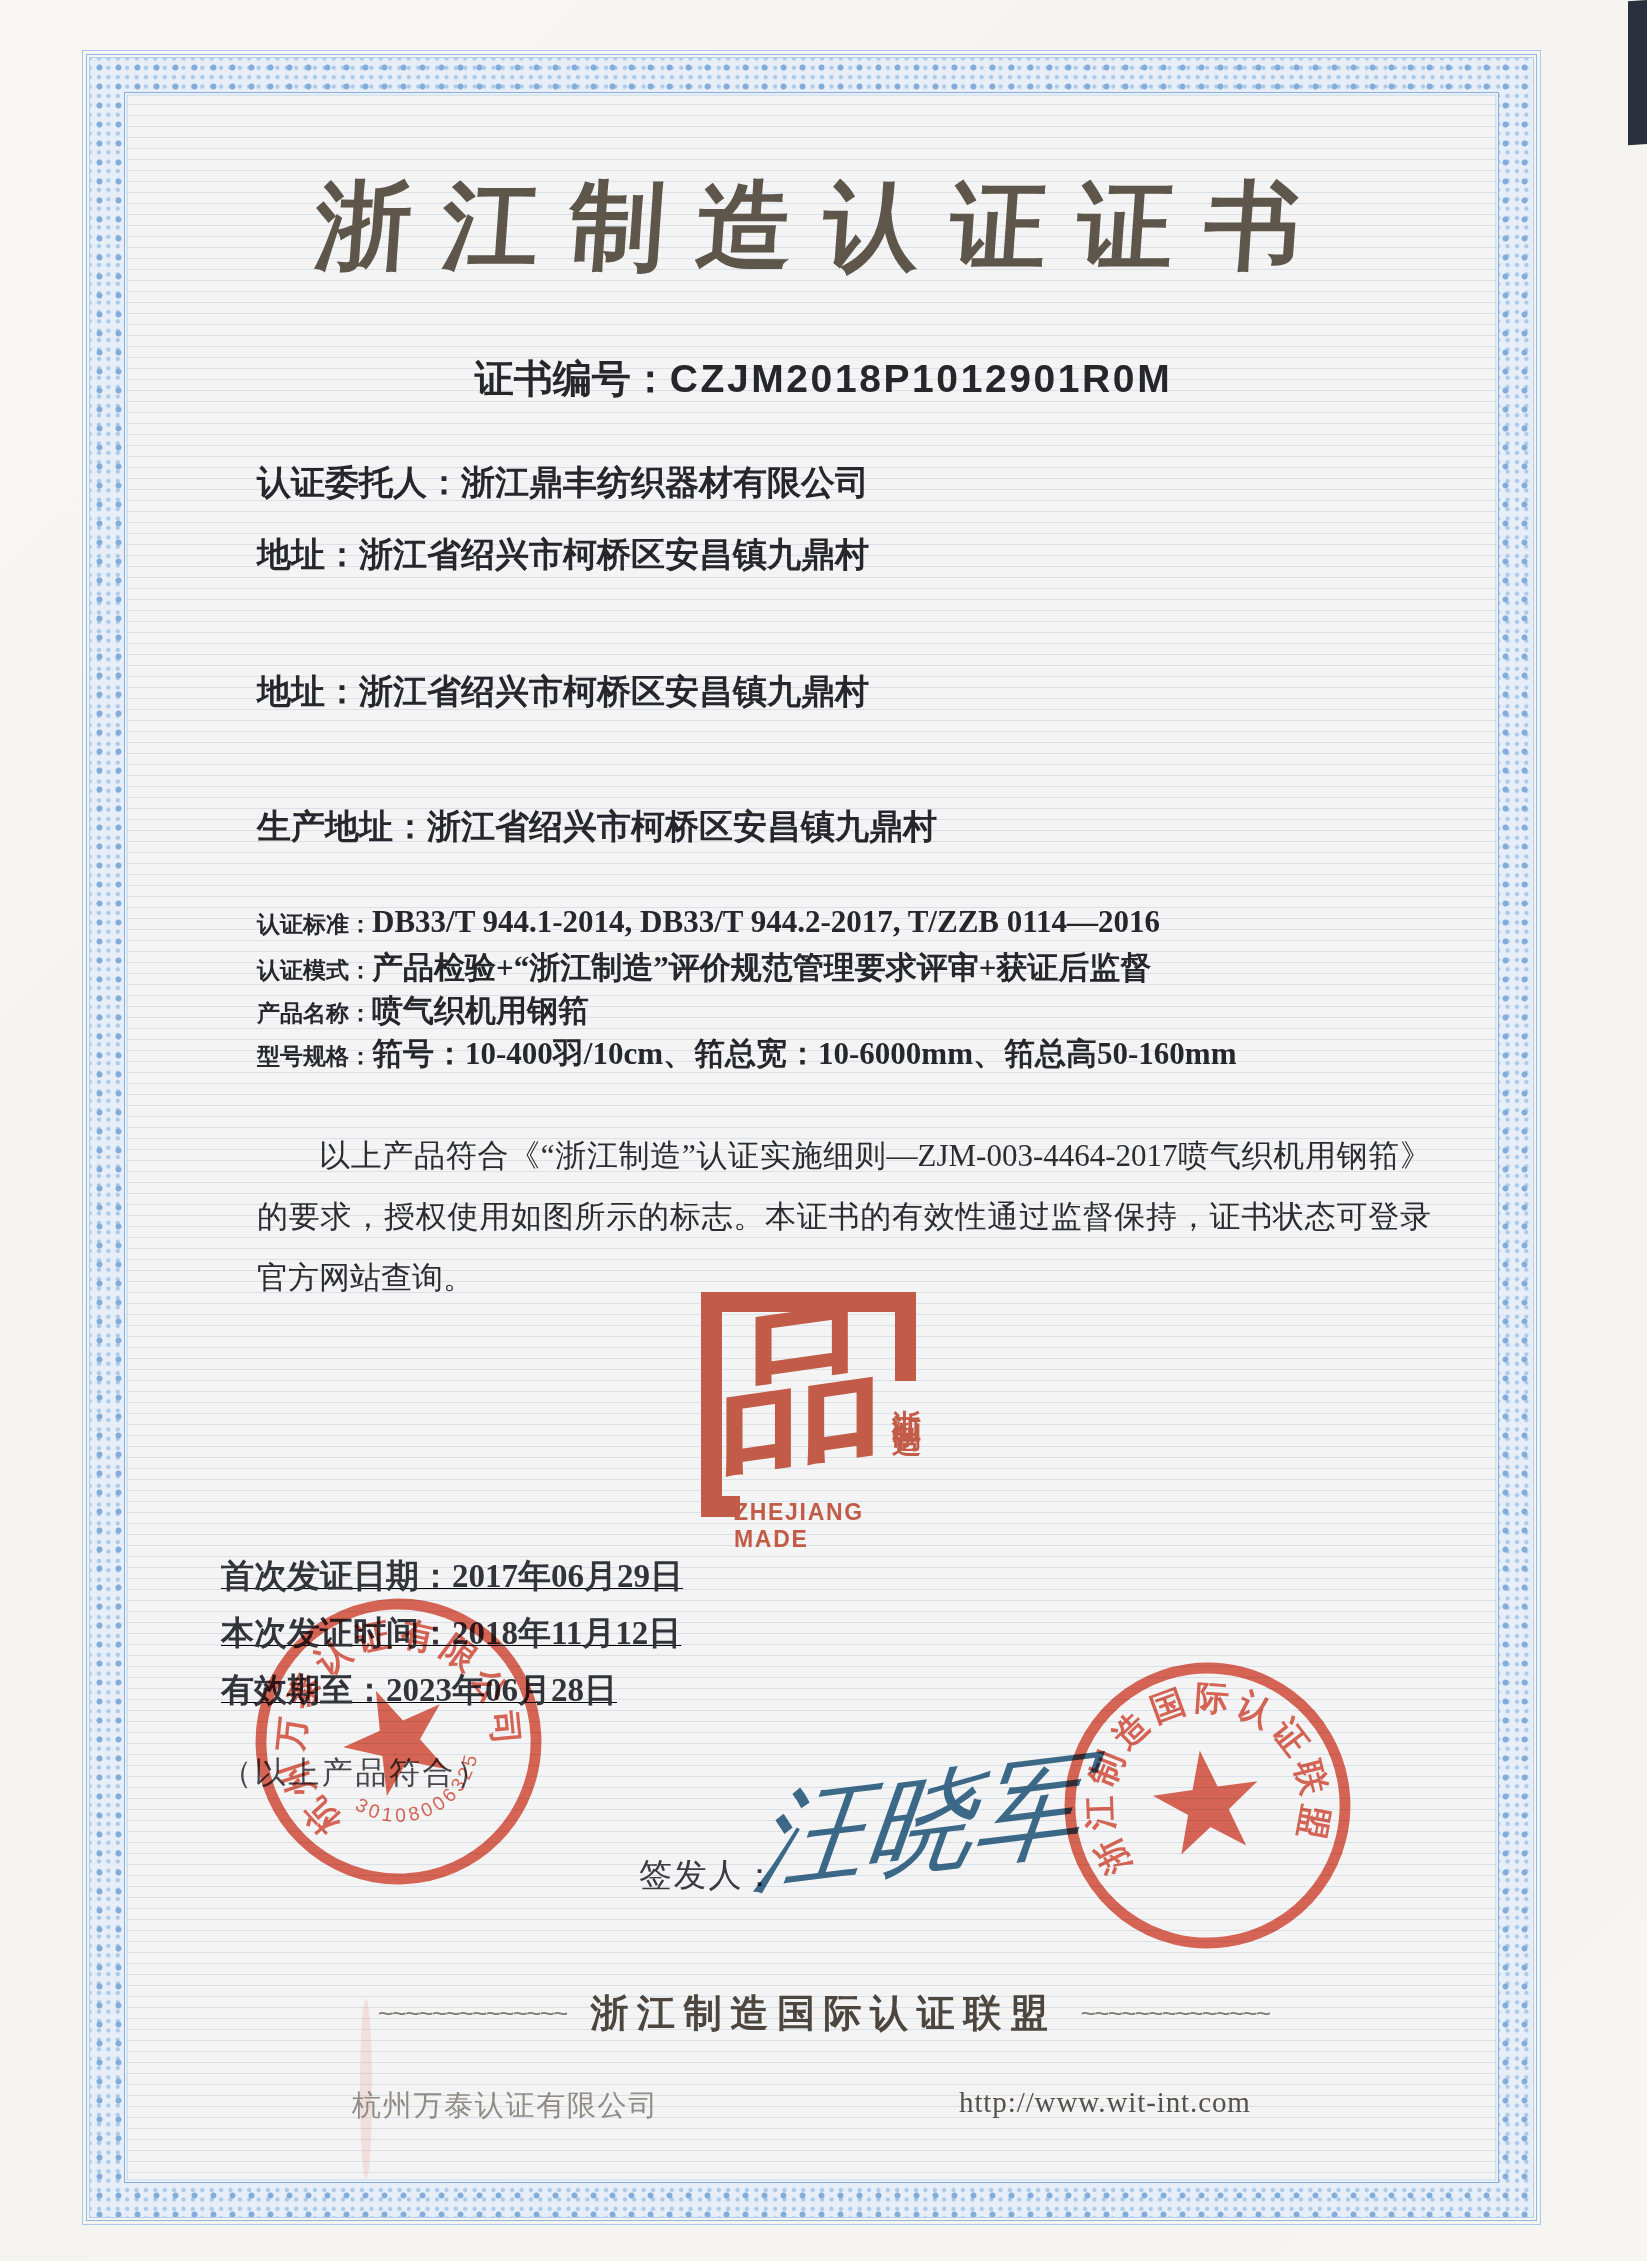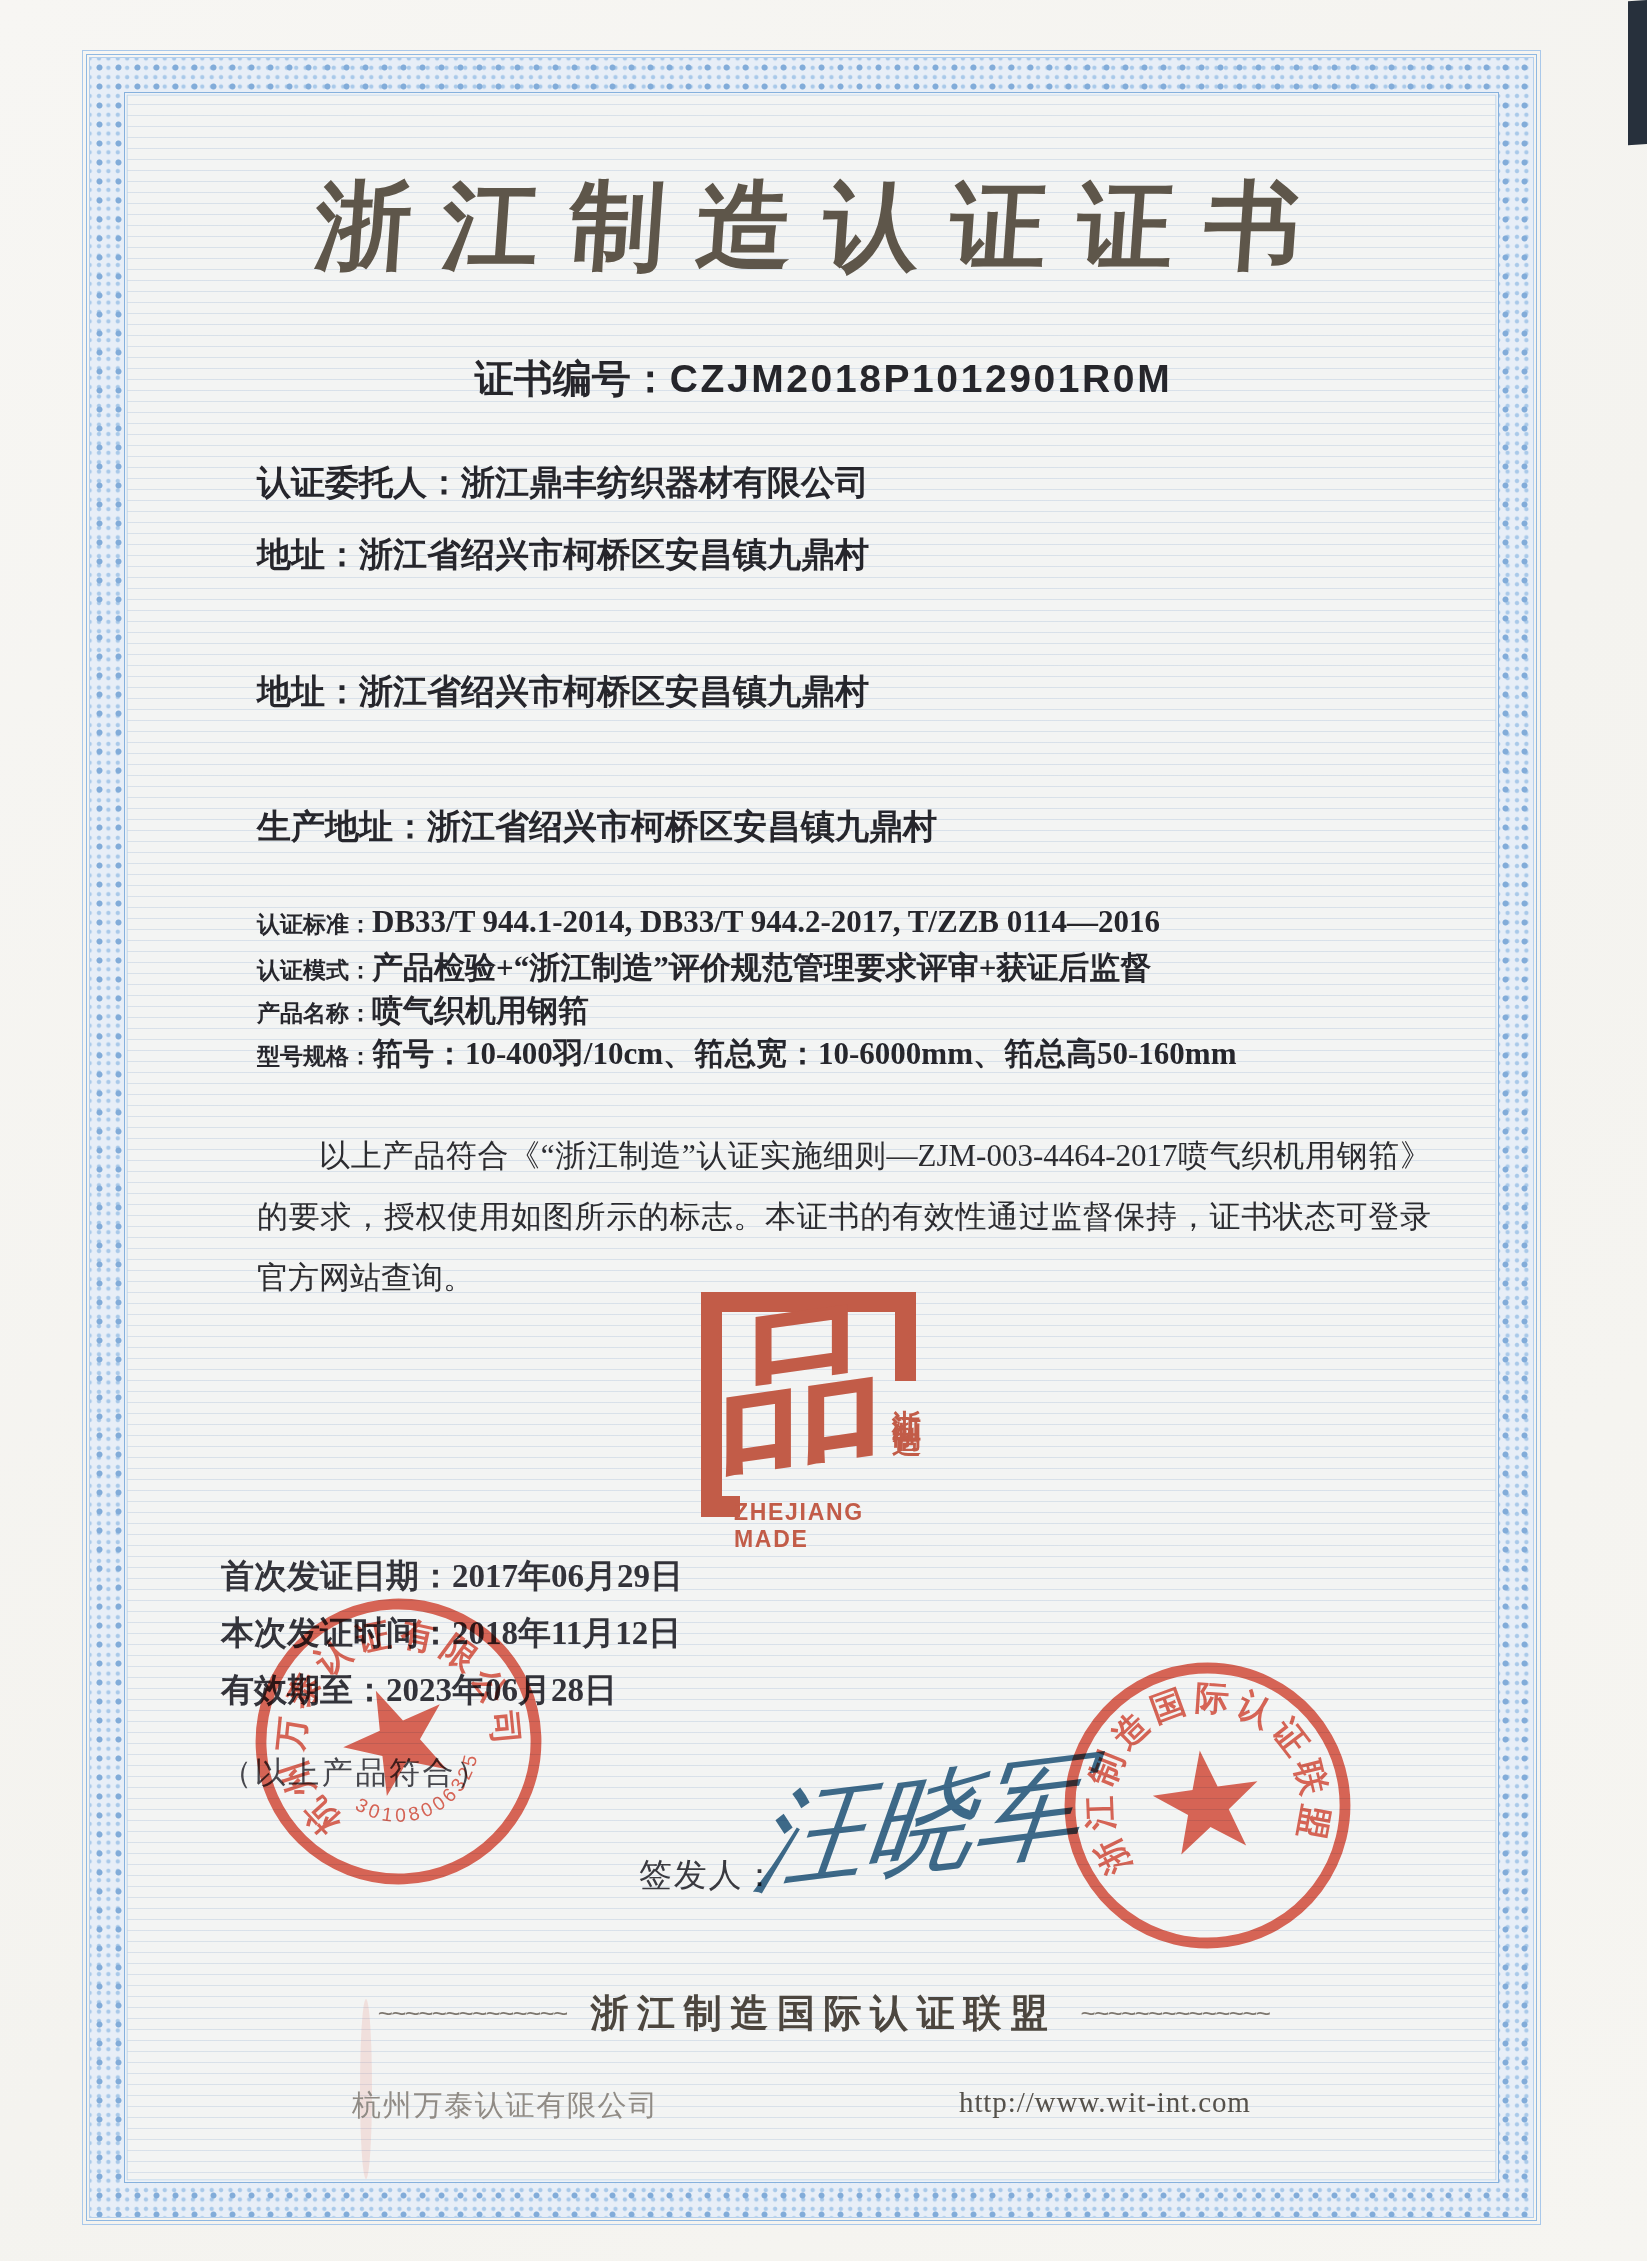--- a/index.html
+++ b/index.html
@@ -88,21 +88,21 @@
   .logo .side-text {
     position:absolute; left:201px; top:101px;
     writing-mode: vertical-rl; text-orientation: upright;
     font-size:29px; font-weight:bold; letter-spacing:6px;
   }
   .logo .bottom-text {
     position:absolute; left:48px; top:214px;
     font-size:23px; font-weight:bold; letter-spacing:1.7px;
   }
   
-  .date-row { position:absolute; left:221px; white-space:nowrap; }
+  .date-row { position:absolute; left:221px; white-space:nowrap;text-decoration:underline; }
   .date-row .fl { font-weight:bold; font-size:33px; color:#33333a; }
   .date-row .fv { font-family:"Liberation Serif","DejaVu Serif",serif;
                   font-weight:bold; font-size:33px; color:#33333a; }
   .seal-note { position:absolute; left:221px; top:1752px;
                font-size:31px; color:#46464c; letter-spacing:2.6px; }
   
   .seal { position:absolute; mix-blend-mode: multiply; opacity:.88; }
   .seal-left  { left:244px;  top:1587px; transform: rotate(-24deg); }
   .seal-right { left:1053px; top:1651px; transform: rotate(-8deg); }
   

